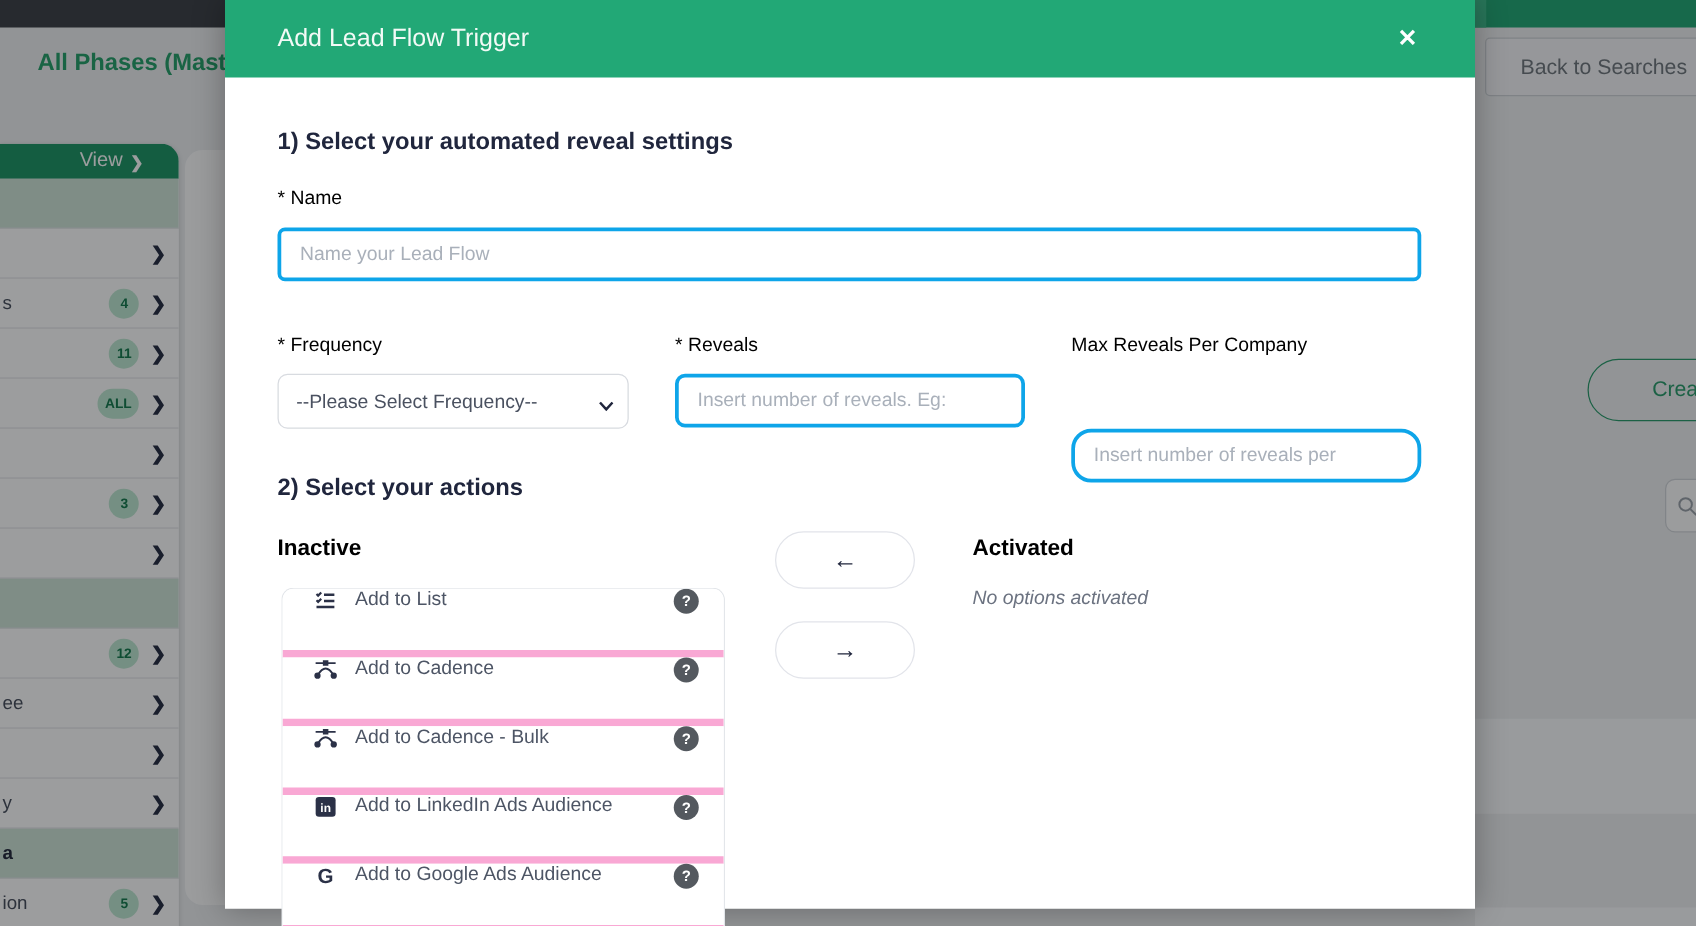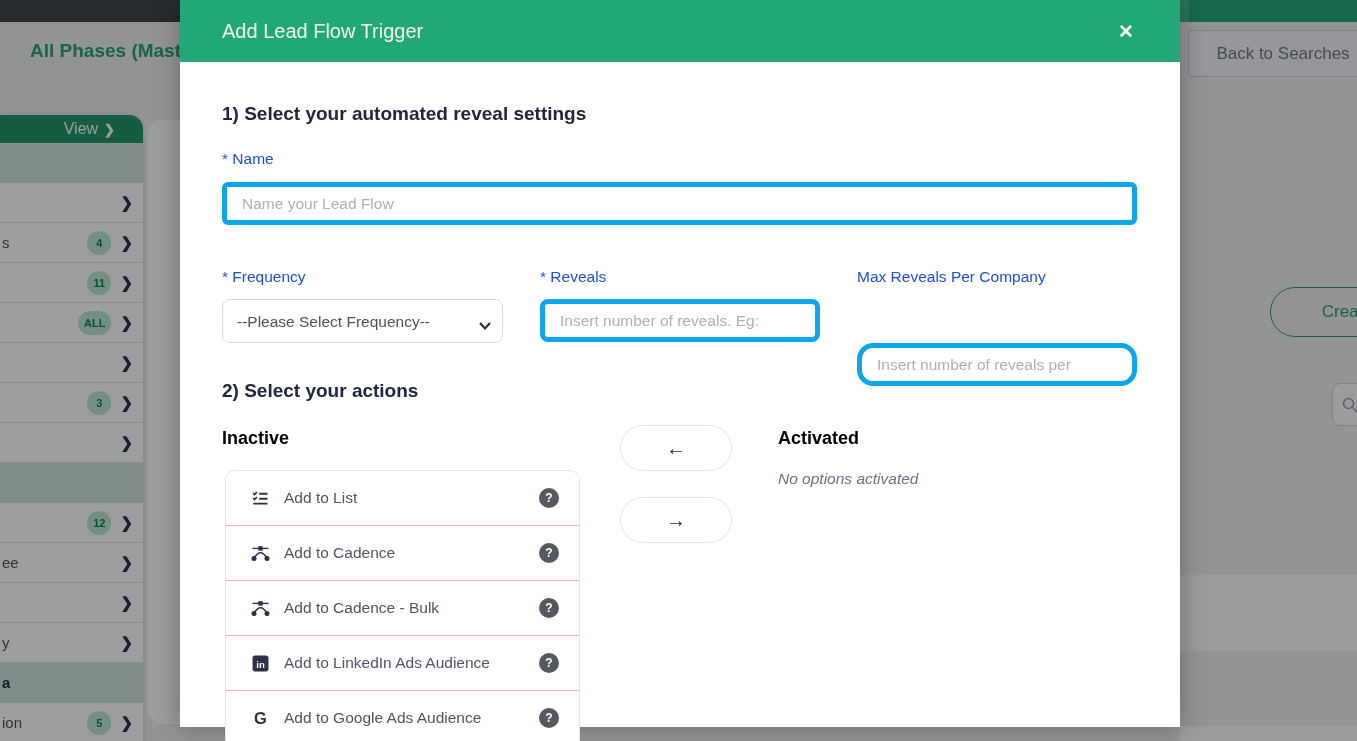--- a/index.html
+++ b/index.html
@@ -37,32 +37,32 @@
   
   .dim { position:absolute; inset:0; background:rgba(8,10,12,0.40); z-index:5; }
 
   
   .modal { position:absolute; left:180px; top:0; width:1000px; height:727px; background:#ffffff; z-index:10; box-shadow:0 0 24px rgba(0,0,0,0.3); }
   .modal-header { position:absolute; left:0; top:0; width:100%; height:62px; background:#22a876; display:flex; align-items:center; }
   .modal-title { color:#f2faf6; font-size:20px; margin-left:42px; }
   .modal-close { position:absolute; right:40px; top:17px; width:28px; height:28px; color:#ffffff; font-size:19px; font-weight:bold; display:flex; align-items:center; justify-content:center; cursor:pointer; }
 
   .h-section { position:absolute; left:42px; font-size:19px; font-weight:bold; color:#20263d; }
-  .f-label { position:absolute; font-size:15.5px; color:#1d4ed8; }
-  .t-input { position:absolute; height:43px; border:5px solid #0ea5e9; border-radius:6px; font-size:15.5px; color:#454c5b; padding:0 15px; outline:none; font-family:"Liberation Sans", sans-serif; background:#fff; }
+  .f-label { position:absolute; font-size:15.5px; color:#000000; }
+  .t-input { position:absolute; height:43px; border:3px solid #0ea5e9; border-radius:6px; font-size:15.5px; color:#454c5b; padding:0 15px; outline:none; font-family:"Liberation Sans", sans-serif; background:#fff; }
   .t-input::placeholder { color:#a9b0ba; }
   .sel-wrap { position:absolute; left:42px; top:299px; width:281px; height:44px; }
   .sel-wrap select { width:100%; height:100%; border:1px solid #d8dbe0; border-radius:8px; font-size:15.5px; color:#4a5160; padding:0 30px 0 14px; appearance:none; -webkit-appearance:none; background:#fff; font-family:"Liberation Sans", sans-serif; outline:none; }
   .sel-chev { position:absolute; right:12px; top:17px; pointer-events:none; }
 
   .sub-h { position:absolute; font-size:18px; font-weight:bold; color:#000000; }
   .empty-note { position:absolute; left:598px; top:470px; font-style:italic; color:#6b7280; font-size:15.5px; }
 
   .action-list { position:absolute; left:45px; top:470px; width:355px; border:1px solid #e3e6ea; border-bottom:none; border-radius:10px 10px 0 0; overflow:hidden; background:#fff; }
-  .action-row { height:55px; display:flex; align-items:center; border-bottom:1px solid #f9a8d4; padding:0 20px 0 24px; background:#fff; cursor:pointer; }
+  .action-row { height:55px; display:flex; border-bottom:6px solid #f9a8d4; padding:0 20px 0 24px; background:#fff; cursor:pointer; }
   .a-icon { width:20px; height:18px; display:flex; align-items:center; justify-content:center; margin-right:14px; flex:0 0 auto; }
   .a-label { font-size:15.5px; color:#4d5565; white-space:nowrap; }
   .help-badge { margin-left:auto; width:20px; height:20px; border-radius:50%; background:#54595f; color:#fff; font-size:12px; font-weight:bold; display:flex; align-items:center; justify-content:center; flex:0 0 auto; }
 
   .arrow-btn { position:absolute; left:440px; width:112px; height:46px; border:1px solid #e2e4ea; border-radius:23px; background:#fff; color:#20263d; font-size:20px; display:flex; align-items:center; justify-content:center; cursor:pointer; }
 </style>
 </head>
 <body>
 
 <div class="stage">

